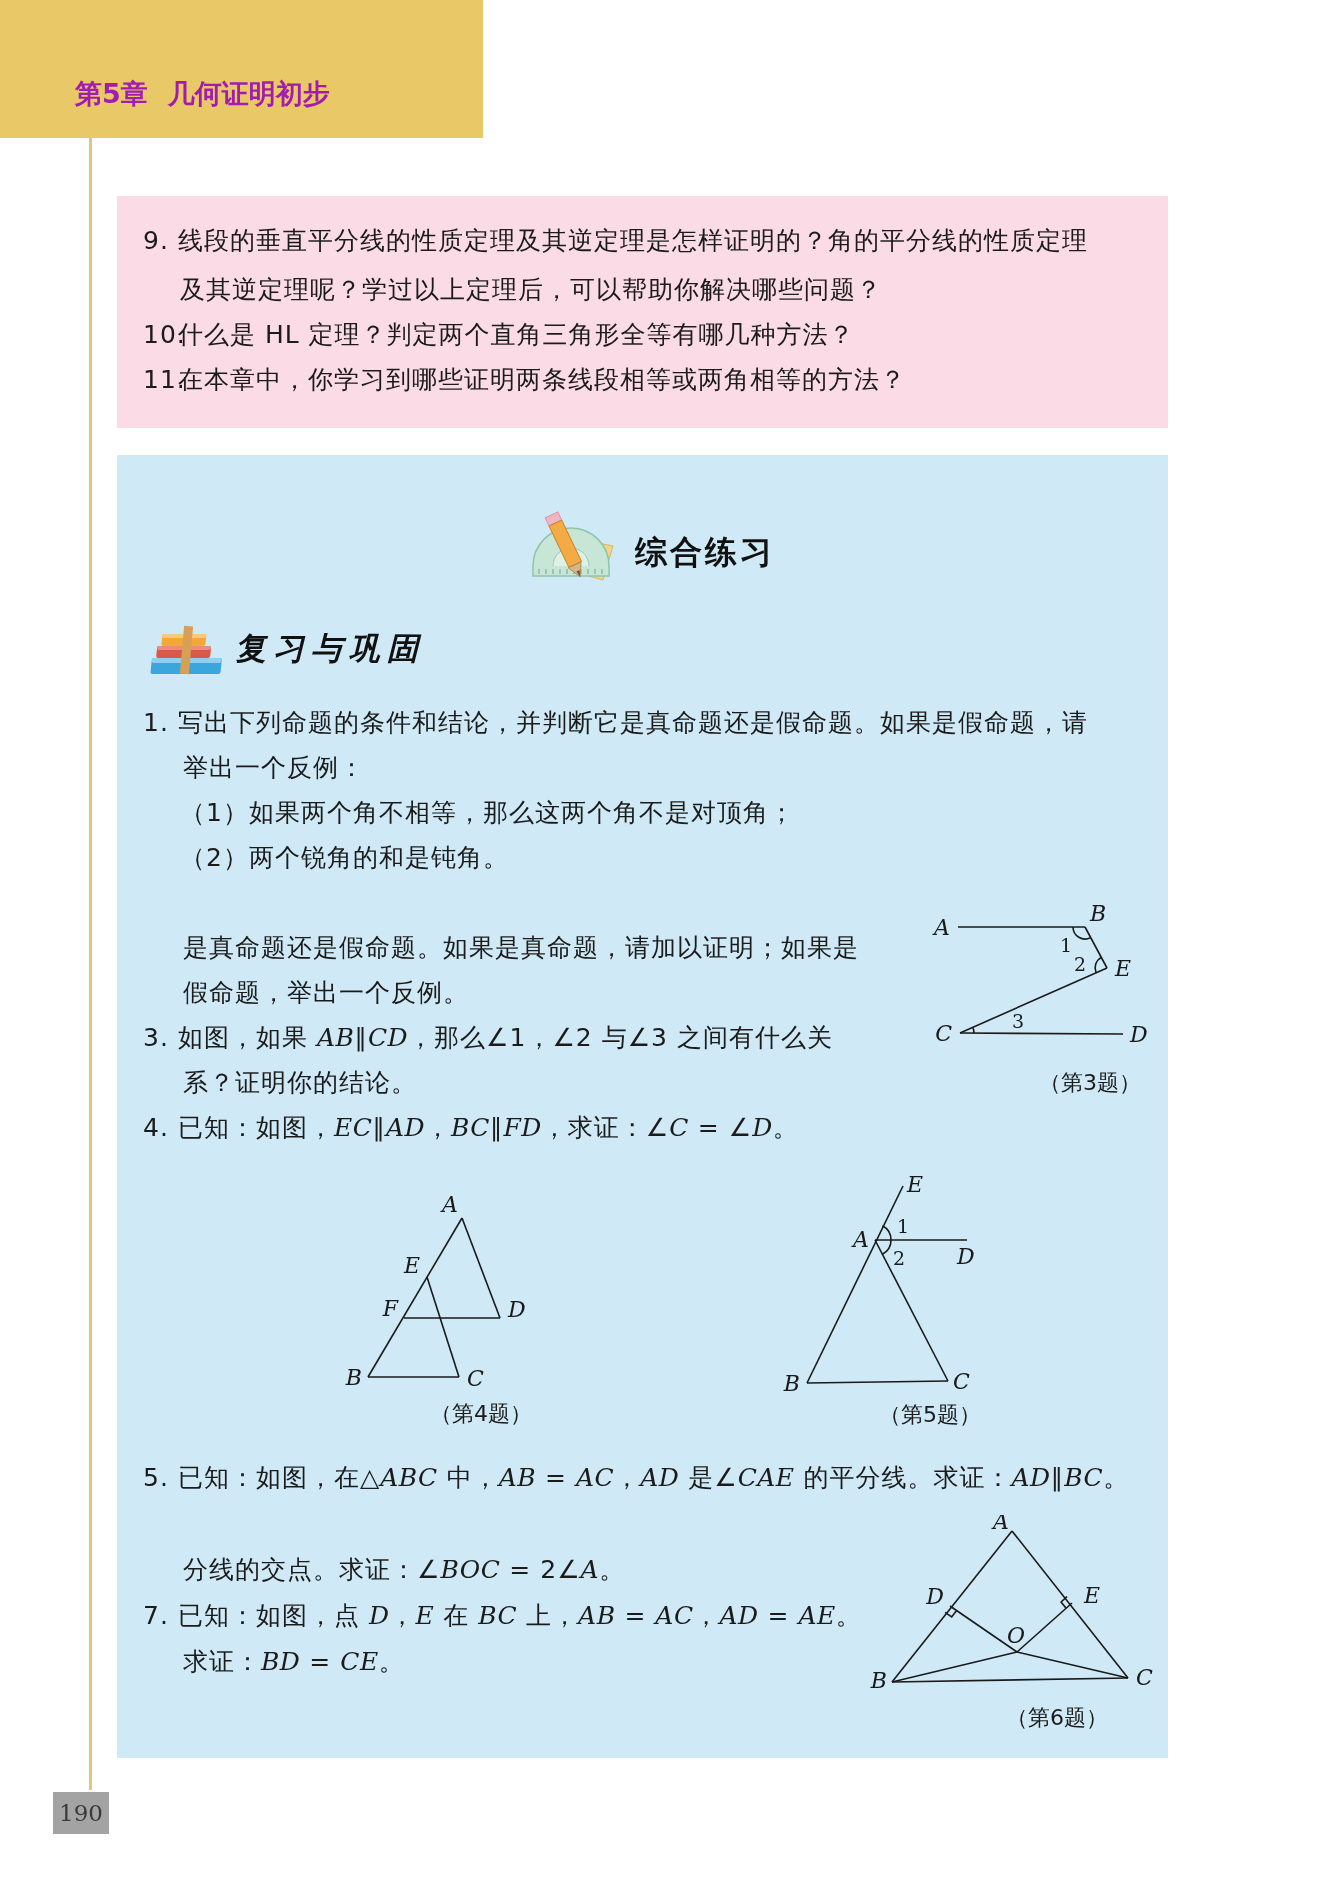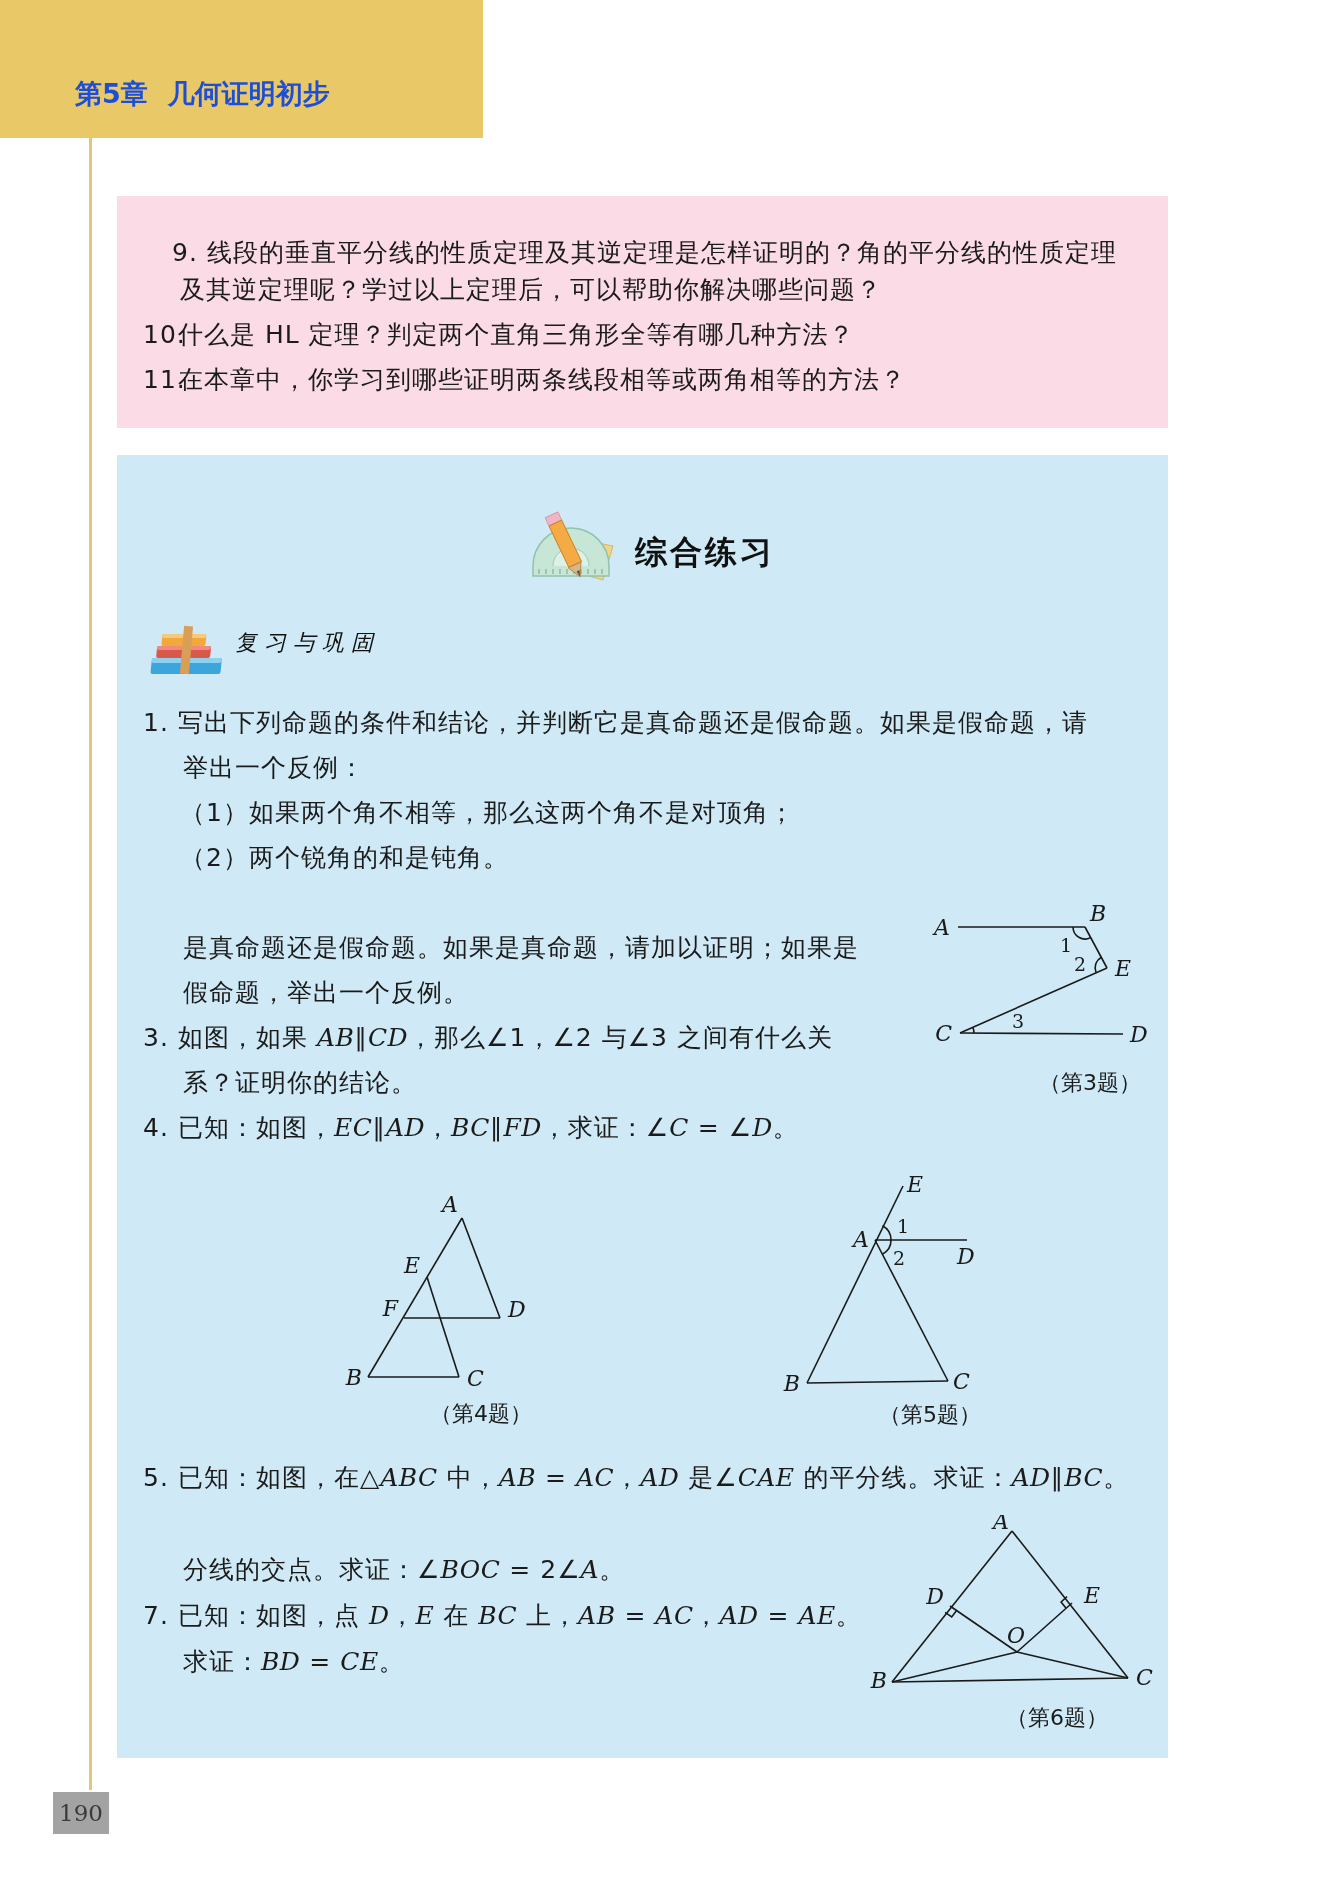--- a/index.html
+++ b/index.html
@@ -1,32 +1,32 @@
 <!DOCTYPE html>
 <html lang="zh"><head>
 <meta charset="utf-8">
 <style>
   html,body{margin:0;padding:0;background:#ffffff;}
   .page{position:relative;width:1332px;height:1885px;background:#ffffff;overflow:hidden;
         font-family:"DejaVu Sans",sans-serif;color:#1b1b1b;}
   .chapter-bar{position:absolute;left:0;top:0;width:483px;height:138px;background:#e9c867;}
-  .chapter-bar .txt{position:absolute;left:75px;top:76px;font-size:27px;font-weight:bold;color:#1d4ed8;white-space:nowrap;}
+  .chapter-bar .txt{position:absolute;left:75px;top:76px;font-size:27px;font-weight:bold;color:#a21caf;white-space:nowrap;}
   .chapter-bar .txt .chap{margin-right:20px;}
   .vline{position:absolute;left:89px;top:138px;width:3px;height:1652px;background:#e3c67a;}
   .pagenum{position:absolute;left:53px;top:1792px;width:56px;height:42px;background:#a3a3a3;
            display:flex;align-items:center;justify-content:center;font-size:23px;color:#3a3a3a;
            font-family:"DejaVu Serif",serif;}
   .pink-box{position:absolute;left:117px;top:196px;width:1051px;height:232px;background:#fadbe6;}
   .blue-box{position:absolute;left:117px;top:455px;width:1051px;height:1303px;background:#cfeaf6;}
   .tl{position:absolute;height:34px;font-size:25px;letter-spacing:1px;white-space:nowrap;color:#1b1b1b;line-height:34px;}
   .num{display:inline-block;width:35px;}
   .mv{font-family:"DejaVu Serif",serif;font-style:italic;letter-spacing:0.5px;text-align:center;}
   .cap{position:absolute;width:200px;text-align:right;font-size:22px;color:#1b1b1b;}
   .sec-title{position:absolute;left:635px;top:531px;font-size:32px;font-weight:bold;letter-spacing:3px;color:#111;}
-  .sub-title{position:absolute;left:235px;top:628px;font-size:22px;font-weight:normal;font-style:italic;
+  .sub-title{position:absolute;left:235px;top:628px;font-size:31px;font-weight:bold;font-style:italic;
              letter-spacing:7px;font-family:"DejaVu Serif",serif;color:#111;}
   .fig{position:absolute;}
   .fig line,.fig path,.fig polyline{stroke:#1a1a1a;stroke-width:1.6;fill:none;}
   .fig text{font-family:"DejaVu Serif",serif;fill:#1a1a1a;}
   .fig .lbl{font-style:italic;font-size:22px;}
   .fig .ang{font-size:19px;}
   .icon{position:absolute;}
 </style>
 </head>
 <body>
@@ -39,21 +39,21 @@
     </div>
   </div>
 
   <div class="vline"></div>
 
   <div class="pagenum">
     <span>190</span>
   </div>
 
   <div class="pink-box"></div>
-  <div class="tl" style="left:143px;top:236px;margin-left:29px;">
+  <div class="tl" style="left:143px;top:224px;">
     <span class="num">9.</span><span>线段的垂直平分线的性质定理及其逆定理是怎样证明的？角的平分线的性质定理</span>
   </div>
   <div class="tl" style="left:180px;top:273px;">及其逆定理呢？学过以上定理后，可以帮助你解决哪些问题？</div>
   <div class="tl" style="left:143px;top:318px;">
     <span class="num">10.</span><span>什么是 HL 定理？判定两个直角三角形全等有哪几种方法？</span>
   </div>
   <div class="tl" style="left:143px;top:363px;">
     <span class="num">11.</span><span>在本章中，你学习到哪些证明两条线段相等或两角相等的方法？</span>
   </div>
 

